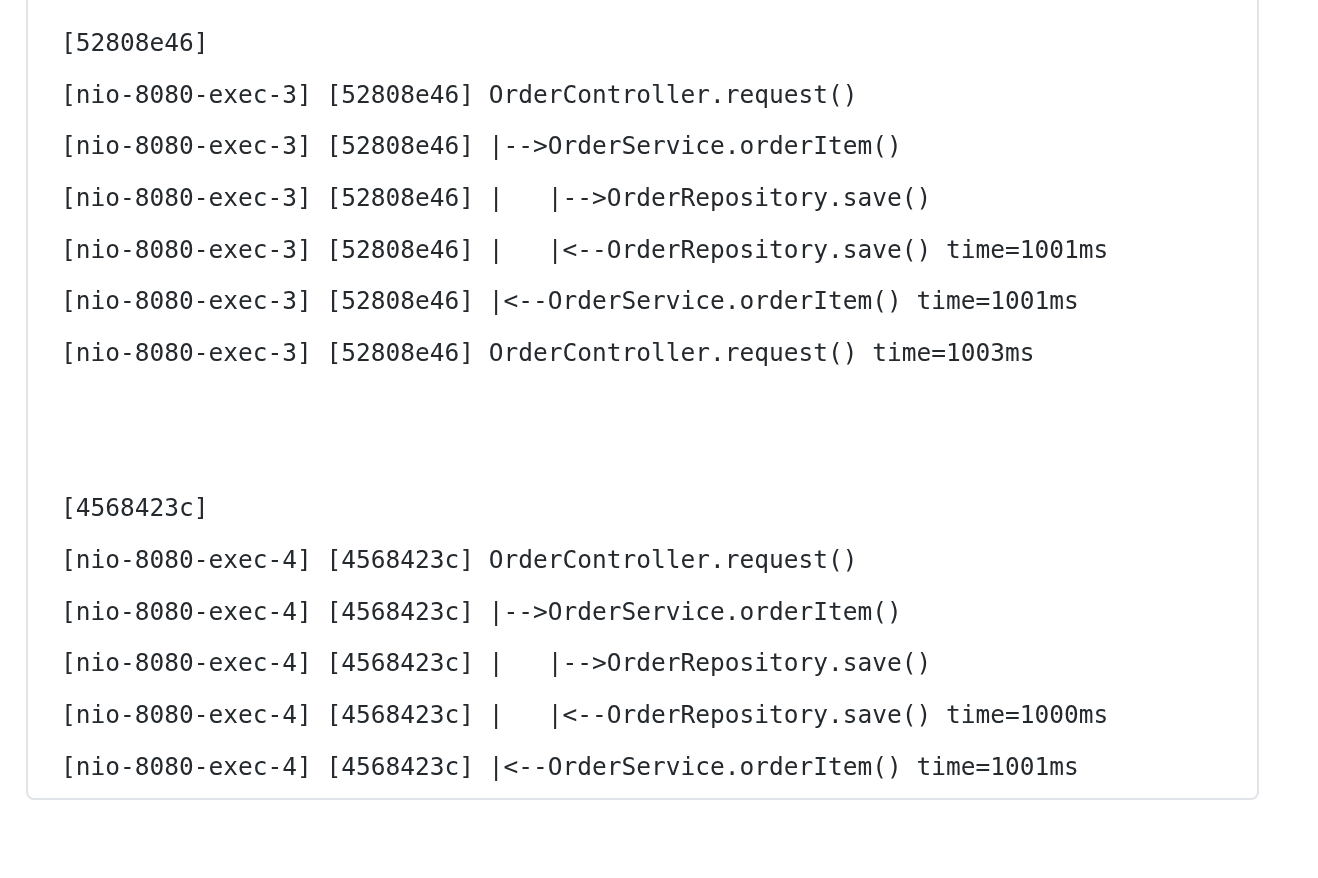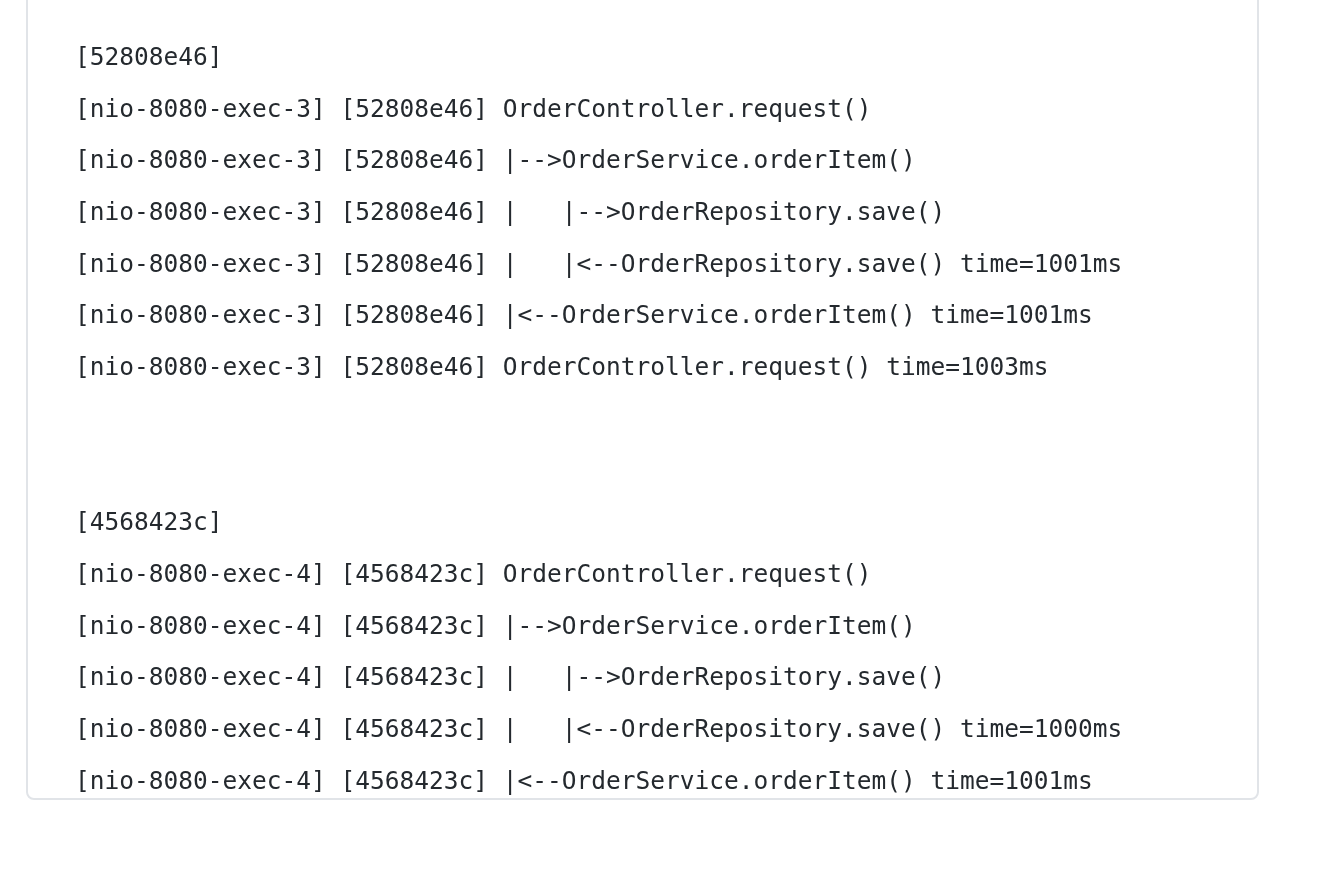--- a/index.html
+++ b/index.html
@@ -35,21 +35,21 @@
     top: 0;
     width: 100%;
     height: 100%;
     overflow: hidden;
   }
 
   #log-lines {
     position: absolute;
     left: 29px;                 
     top: 51px;                  
-    margin: 18px;
+    margin: 4px;
     padding: 0;
     white-space: pre;
     font-family: "DejaVu Sans Mono", "Liberation Mono", monospace;
     font-size: 24.5px;
     line-height: 51.7px;
     color: #24292e;
     letter-spacing: 0;
     -webkit-font-smoothing: antialiased;
   }
 

